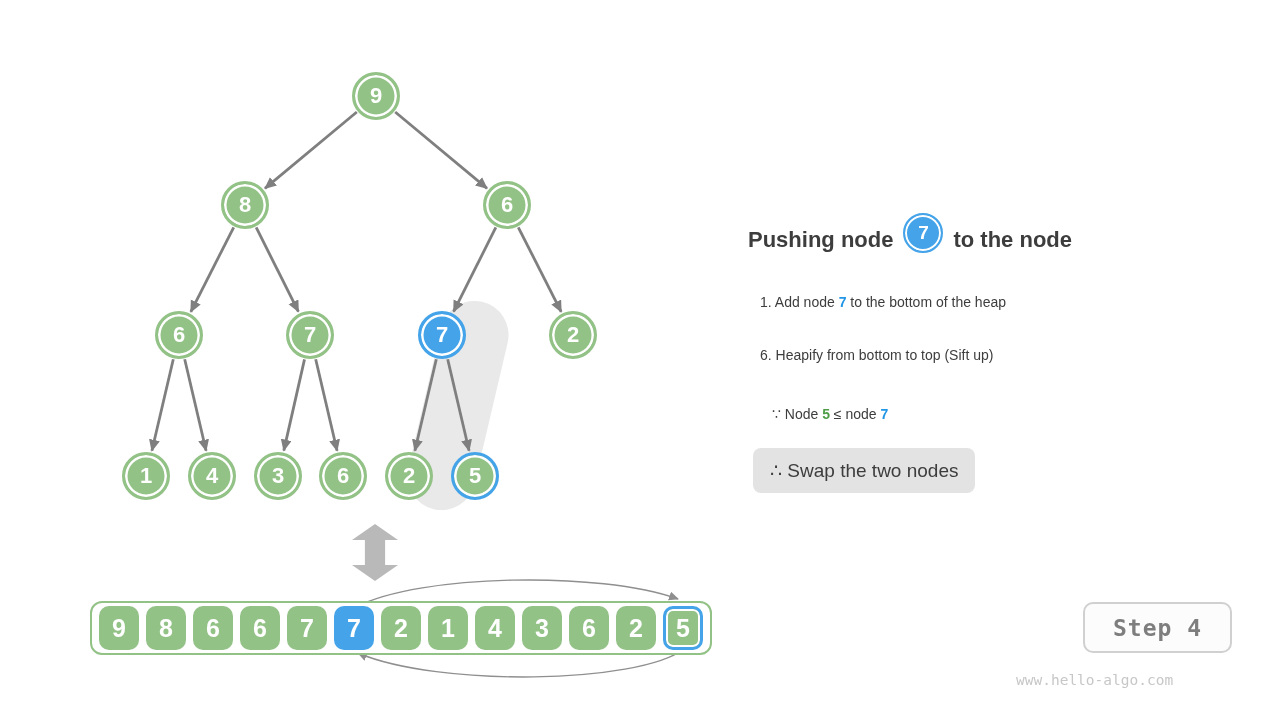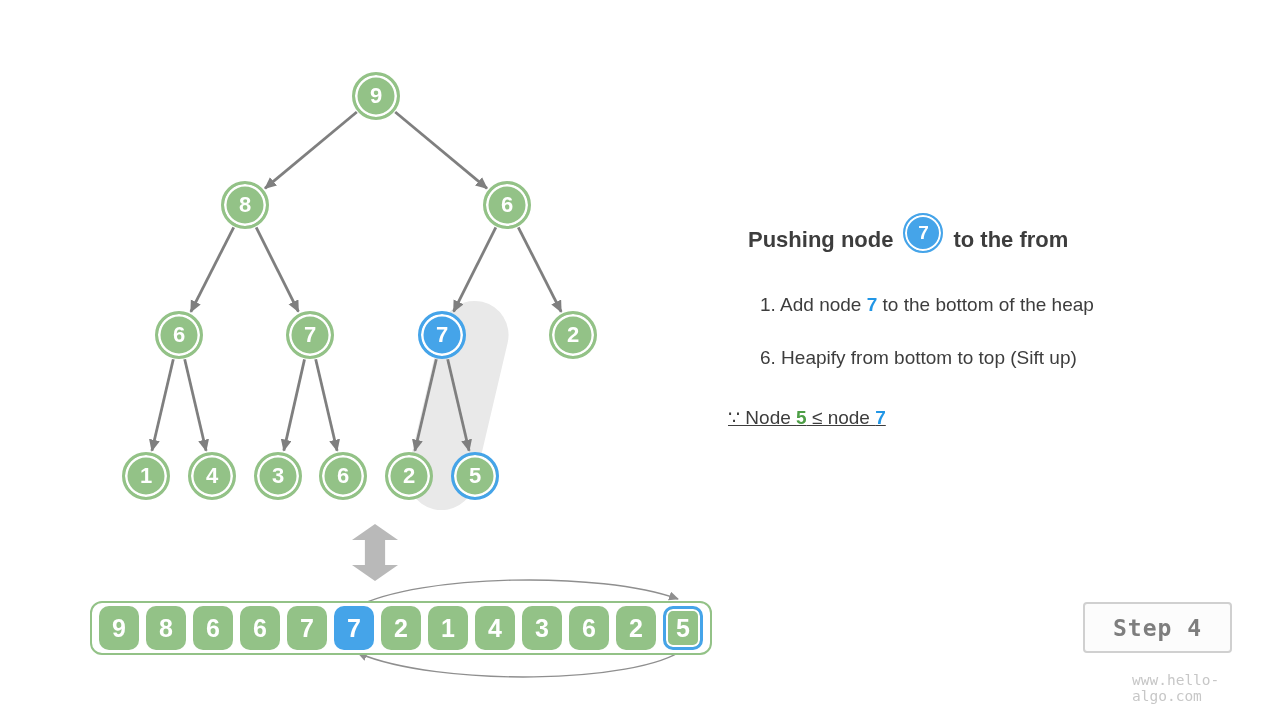--- a/index.html
+++ b/index.html
@@ -43,38 +43,38 @@
   
   .title{
     position:absolute;left:748px;top:213px;display:flex;align-items:flex-end;gap:10px;
     font-size:22px;font-weight:bold;color:#3d3d3d;z-index:3;
   }
   .badge{
     width:40px;height:40px;border-radius:50%;box-sizing:border-box;
     background:var(--blue);border:2px solid var(--blue);box-shadow:inset 0 0 0 2px #fff;
     display:flex;align-items:center;justify-content:center;color:#fff;font-size:19px;font-weight:bold;
   }
-  .pline{position:absolute;font-size:19px;color:#3d3d3d;z-index:3;white-space:nowrap;}
+  .pline{position:absolute;font-size:14px;color:#3d3d3d;z-index:3;white-space:nowrap;}
   .num-blue{color:var(--text-blue);font-weight:bold;}
   .num-green{color:var(--text-green);font-weight:bold;}
   .pill{
     position:absolute;left:753px;top:448px;z-index:3;
     background:#e3e3e3;border-radius:8px;padding:11px 17px;
     font-size:19px;color:#3d3d3d;white-space:nowrap;
   }
   
   .step-badge{
     position:absolute;left:1083px;top:602px;width:149px;height:51px;box-sizing:border-box;
-    background:#fcfcfc;border:2px solid #d0d0d0;border-radius:4px;
+    background:#fcfcfc;border:2px solid #d0d0d0;border-radius:10px;
     display:flex;align-items:center;justify-content:center;z-index:3;
     font-family:"DejaVu Sans Mono","Liberation Mono",monospace;
     font-weight:bold;font-size:23px;color:#7e7e7e;letter-spacing:1px;
   }
   .watermark{
-    position:absolute;left:1132px;top:672px;z-index:3;
+    position:absolute;left:1016px;top:672px;z-index:3;
     font-family:"DejaVu Sans Mono","Liberation Mono",monospace;
     font-size:14.5px;color:#c7c7c7;
   }
 </style>
 </head>
 <body>
 
 <div class="canvas" style="--green: #93C287; --blue: #45A4E9; --text-blue: #2196E6; --text-green: #4D9E46; --capsule: #E9E9E9;">
 
   <div class="capsule"></div>
@@ -136,31 +136,32 @@
       <div class="cell green">4</div>
       <div class="cell green">3</div>
       <div class="cell green">6</div>
       <div class="cell green">2</div>
       <div class="cell green-blue-ring">5</div>
     </div>
 
   <div class="title">
     <span>Pushing node</span>
     <span class="badge">7</span>
-    <span>to the from</span>
+    <span>to the node</span>
   </div>
 
   <div class="pline" style="left:760px;top:294px;">
     <span>1. Add node </span><span class="num-blue">7</span><span> to the bottom of the heap</span>
   </div>
 
   <div class="pline" style="left:760px;top:347px;">6. Heapify from bottom to top (Sift up)</div>
 
-  <div class="pline" style="left:728px;top:406px;text-decoration:underline;">
+  <div class="pline" style="left:772px;top:406px;">
     <span>∵ Node </span><span class="num-green">5</span><span> ≤ node </span><span class="num-blue">7</span>
   </div>
 
+  <div class="pill">∴ Swap the two nodes</div>
 
   <div class="step-badge">Step 4</div>
 
   <div class="watermark">www.hello-algo.com</div>
 
 </div>
 
 </body></html>

